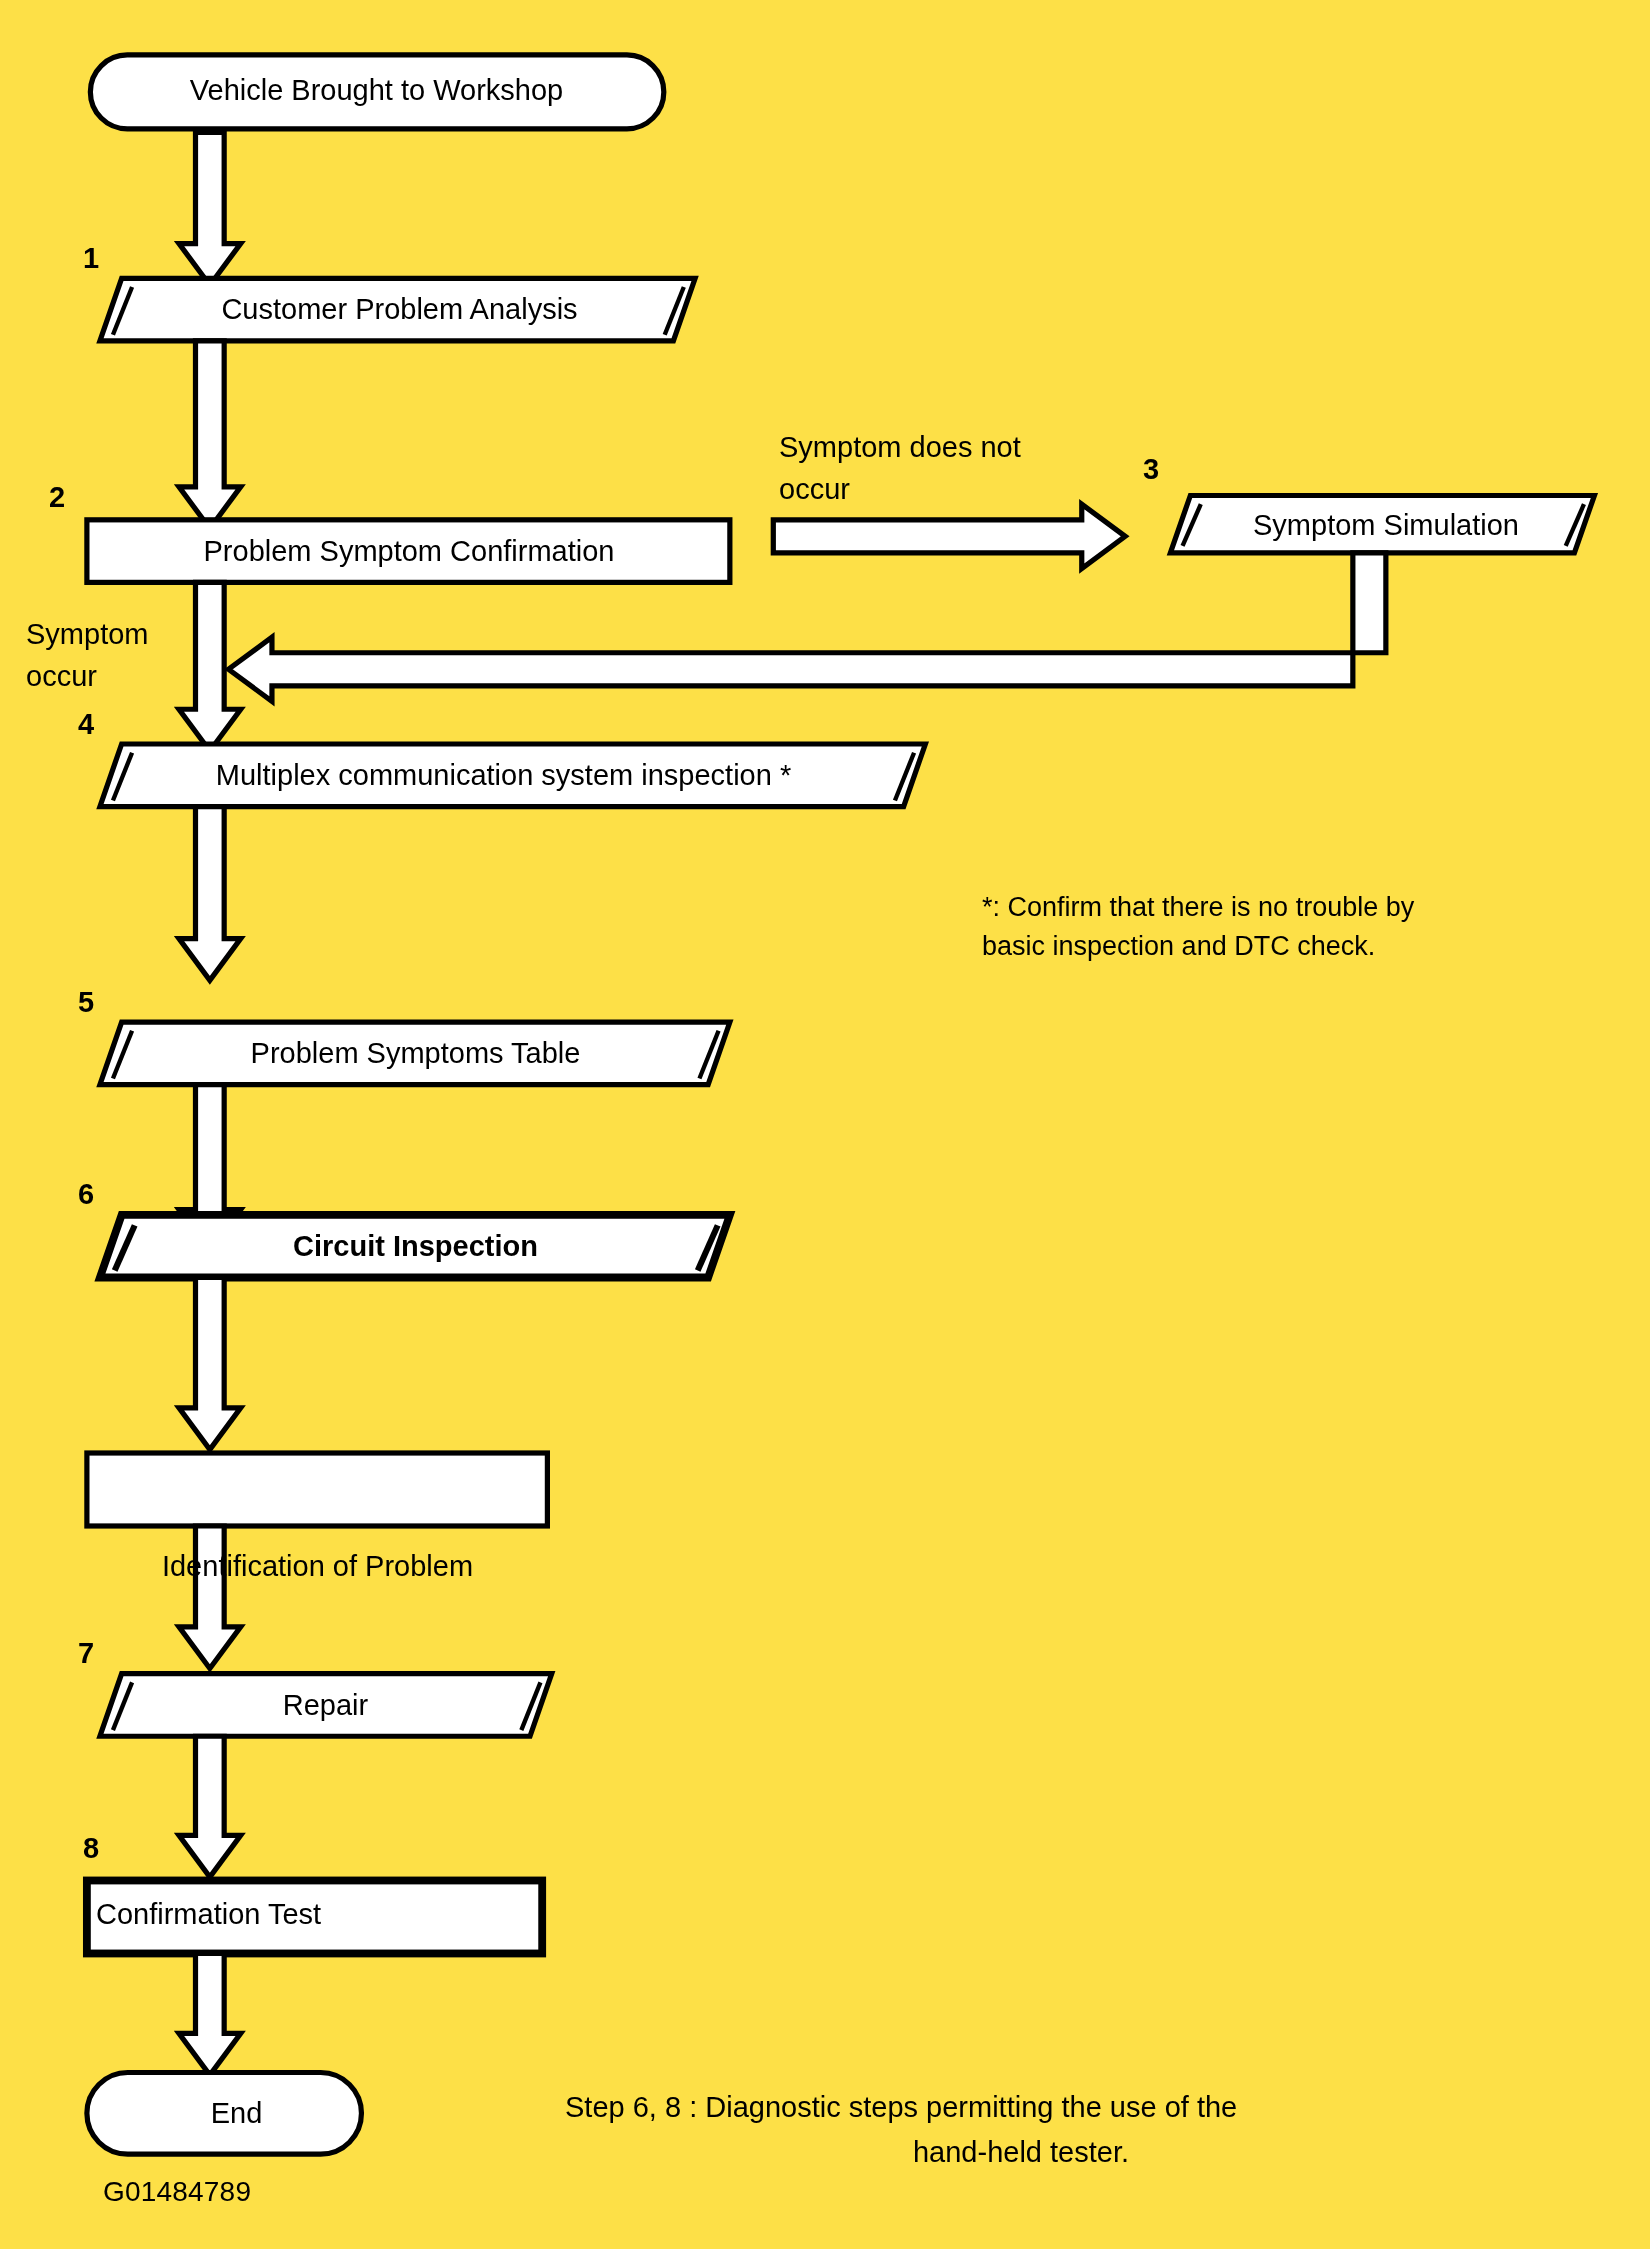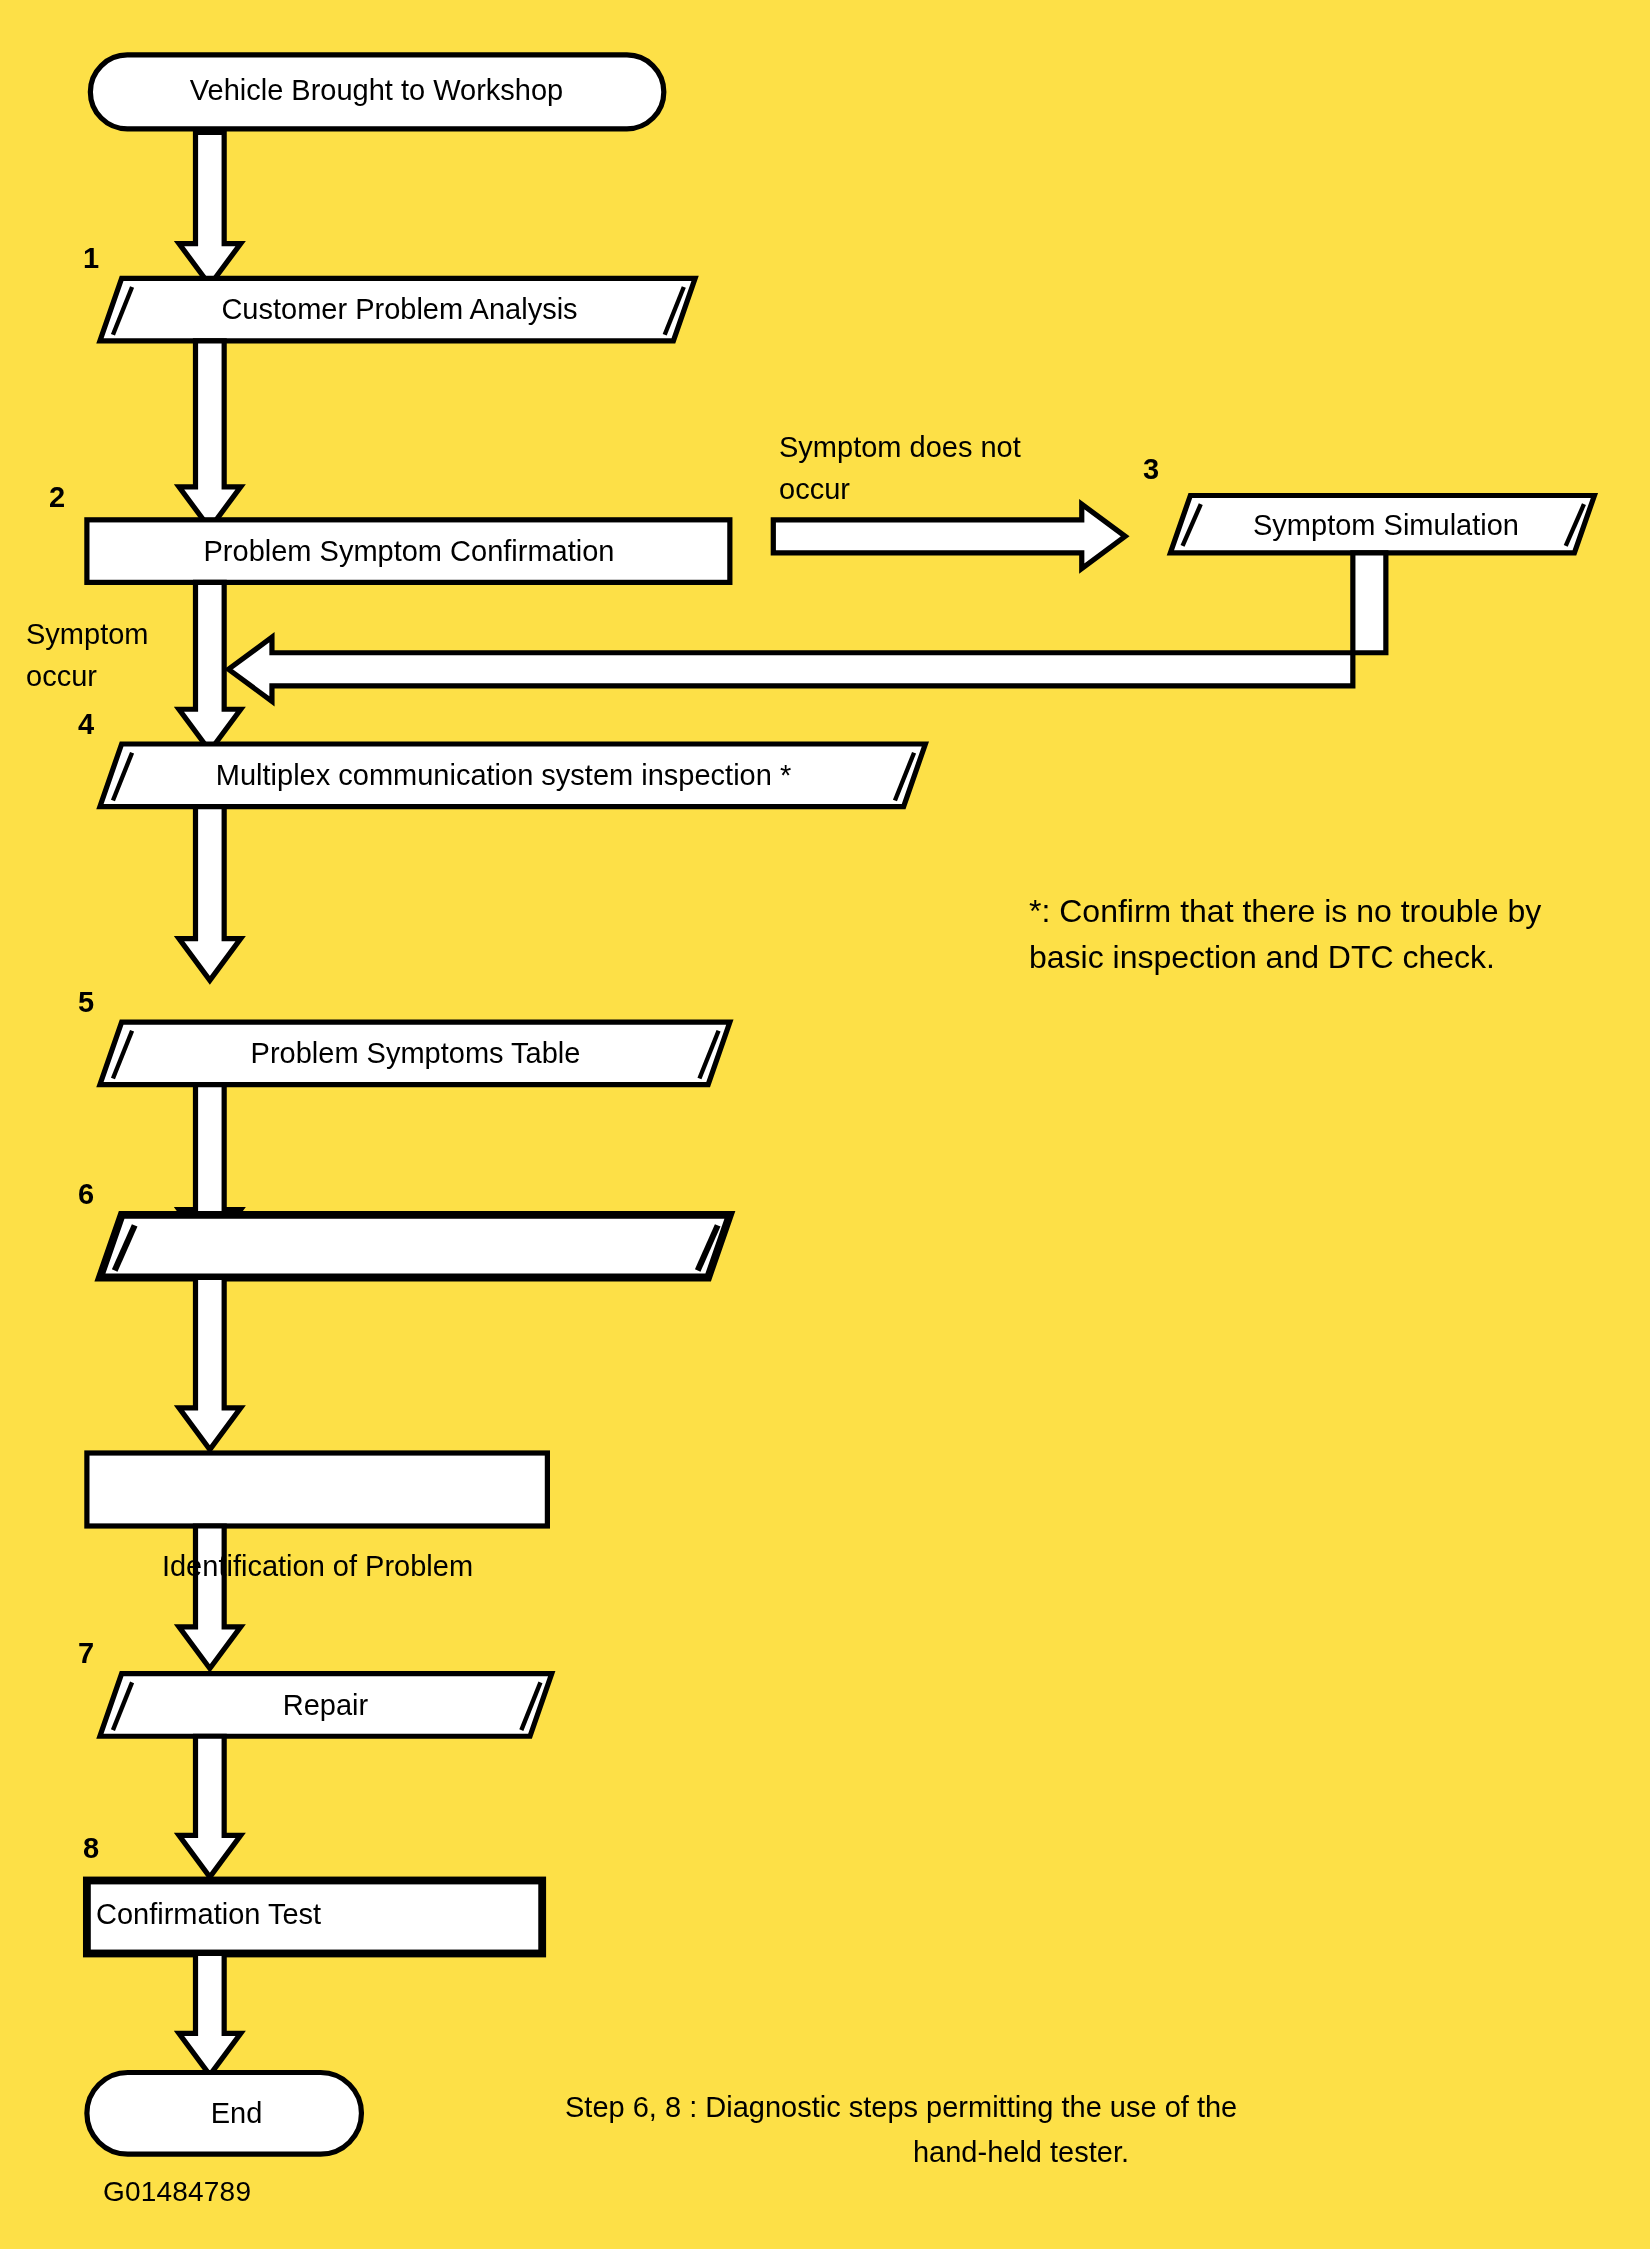--- a/index.html
+++ b/index.html
@@ -48,25 +48,24 @@
     position: absolute;
     font-family: "Liberation Sans", sans-serif;
     font-size: 29px;
     color: #000;
     line-height: 1.45;
     white-space: pre-line;
   }
   .note-text {
     position: absolute;
     font-family: "Liberation Sans", sans-serif;
-    font-size: 32px;
+    font-size: 27px;
     color: #000;
     line-height: 1.45;
     white-space: pre-line;
-    margin-left: 47px;
   }
   .legend-text {
     position: absolute;
     font-family: "Liberation Sans", sans-serif;
     font-size: 29px;
     color: #000;
     line-height: 1.5;
     text-align: center;
   }
   .fig-id {
@@ -216,20 +215,21 @@
   <div class="step-num" style="left:78px; top:710px;">4</div>
   <div class="node-label" style="left:130px; top:761px; width:747px; text-align:center;">Multiplex communication system inspection *</div>
 
   <div class="note-text" style="left:982px; top:888px; width:608px;">*: Confirm that there is no trouble by
 basic inspection and DTC check.</div>
 
   <div class="step-num" style="left:78px; top:988px;">5</div>
   <div class="node-label" style="left:135px; top:1039px; width:561px; text-align:center;">Problem Symptoms Table</div>
 
   <div class="step-num" style="left:78px; top:1180px;">6</div>
+  <div class="node-label bold" style="left:135px; top:1232px; width:561px; text-align:center;">Circuit Inspection</div>
 
   <div class="node-label" style="left:96px; top:1552px; width:443px; text-align:center;">Identification of Problem</div>
 
   <div class="step-num" style="left:78px; top:1639px;">7</div>
   <div class="node-label" style="left:130px; top:1691px; width:391px; text-align:center;">Repair</div>
 
   <div class="step-num" style="left:83px; top:1834px;">8</div>
   <div class="node-label" style="left:96px; top:1900px; width:438px; ">Confirmation Test</div>
 
   <div class="node-label" style="left:108px; top:2099px; width:257px; text-align:center;">End</div>

